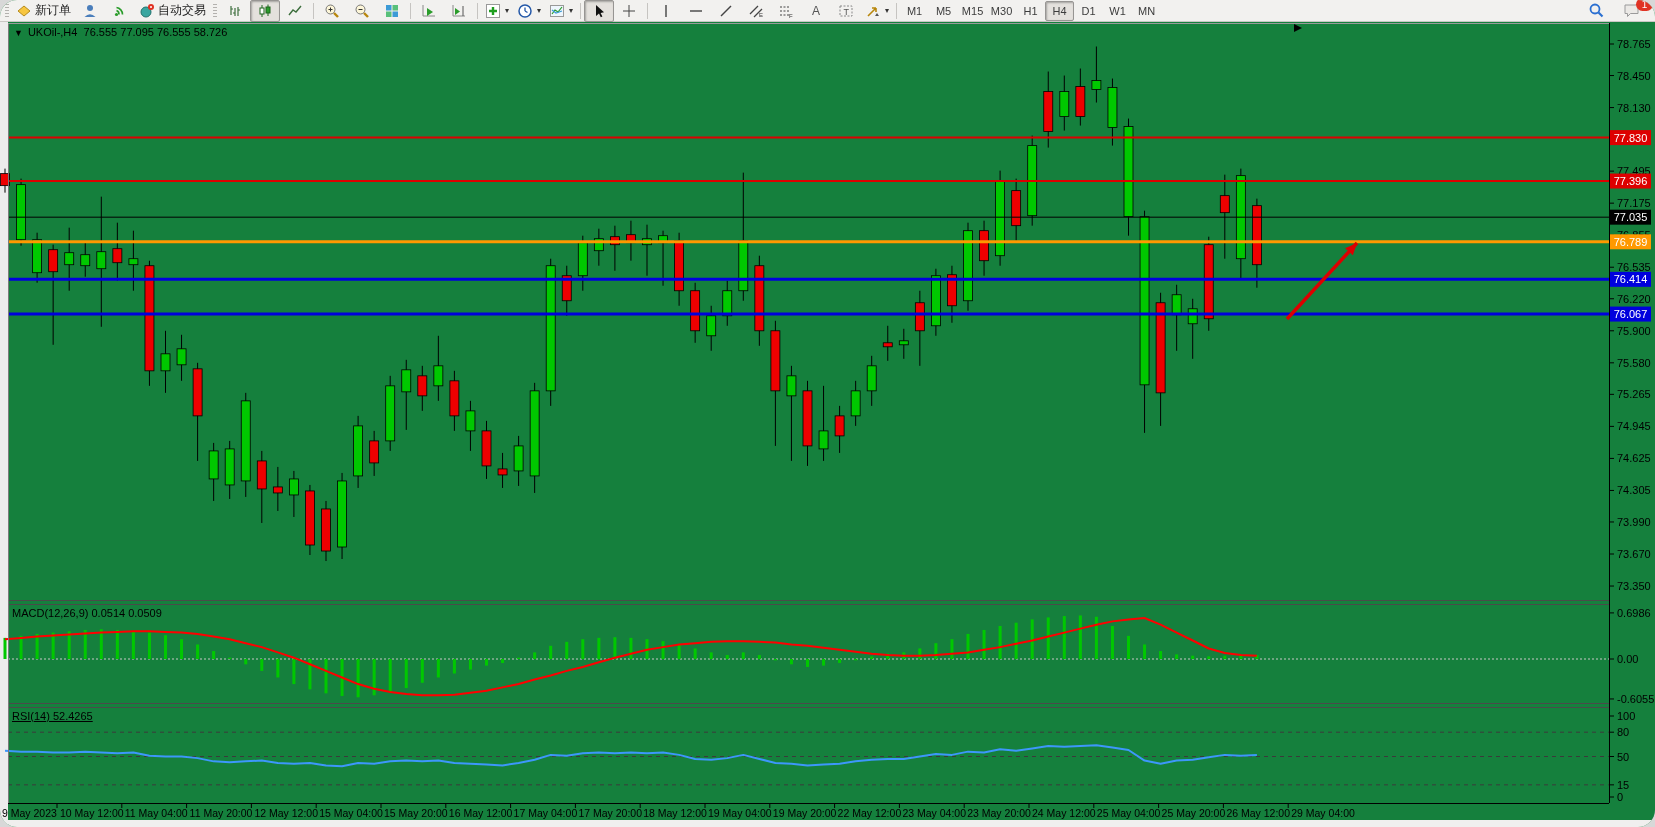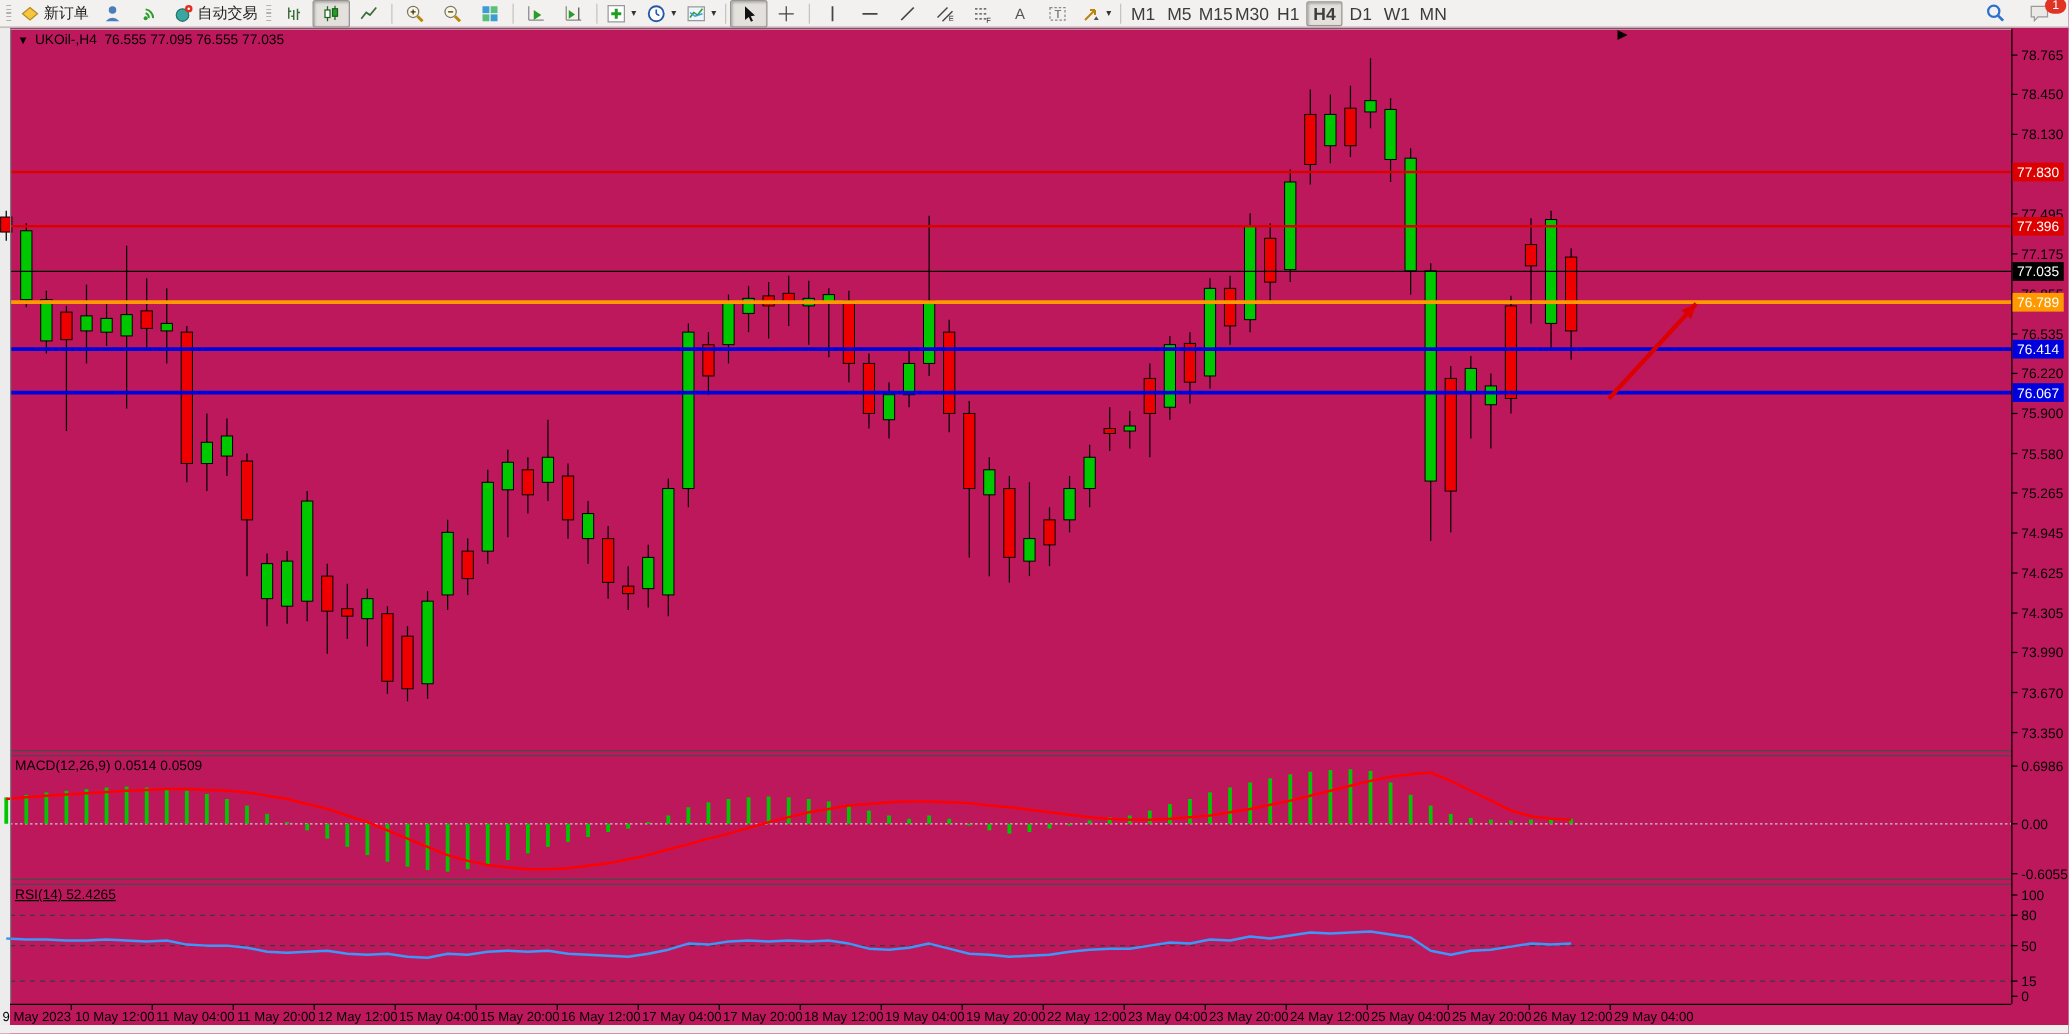--- a/index.html
+++ b/index.html
@@ -1,30 +1,30 @@
 <!DOCTYPE html>
 <html><head>
 <meta charset="utf-8">
 <style>
   html,body{margin:0;padding:0;background:#d8d8d8;}
-  .app{position:relative;width:1655px;height:827px;background:#be185d;overflow:hidden;
-       font-family:"Liberation Sans",sans-serif;}
+  .app{position:relative;width:1655px;height:827px;background:#15803d;overflow:hidden;
+       font-family:"Liberation Sans",sans-serif;border-radius:17px;}
   
   .toolbar{position:absolute;top:0;left:0;width:1655px;height:22px;background:#f2f1ef;
            border-bottom:1px solid #c9c7c4;display:flex;align-items:center;padding:0 2px;box-sizing:border-box;}
   .tbtn{height:20px;min-width:22px;display:flex;align-items:center;justify-content:center;gap:3px;
         border:1px solid transparent;border-radius:2px;font-size:12px;color:#222;padding:0 3px;cursor:default;}
   .tbtn.pressed{background:#e4e1dd;border:1px solid #979593;box-shadow:inset 1px 1px 2px rgba(0,0,0,.28);}
   .tbtn svg{display:block;}
   .sep{width:1px;height:16px;background:#c6c4c1;margin:0 3px;flex:0 0 auto;}
   .grip{width:4px;height:14px;margin:0 3px;flex:0 0 auto;
         background:repeating-linear-gradient(to bottom,#b3b1ae 0 1px,transparent 1px 3px);}
   .tf{width:27px;height:18px;display:flex;align-items:center;justify-content:center;
-      font-size:14px;color:#3c3c3c;border:1px solid transparent;border-radius:2px;}
-  .tf.pressed{background:#e4e1dd;border:1px solid #979593;box-shadow:inset 1px 1px 2px rgba(0,0,0,.28);font-weight:bold;}
+      font-size:11px;color:#3c3c3c;border:1px solid transparent;border-radius:2px;}
+  .tf.pressed{background:#e4e1dd;border:1px solid #979593;box-shadow:inset 1px 1px 2px rgba(0,0,0,.28);}
   .caret{font-size:8px;color:#333;margin-left:1px;}
   .right-box{margin-left:auto;display:flex;align-items:center;gap:6px;padding-right:6px;}
   .chat-wrap{position:relative;}
   .chat-badge{position:absolute;top:-3px;right:-7px;min-width:13px;height:13px;border-radius:7px;
               background:#e03324;color:#fff;font-size:10px;line-height:13px;text-align:center;padding:0 2px;}
   
   .overlay-label{position:absolute;font-size:11px;color:#000;white-space:pre;z-index:5;}
   #chart-title{left:14px;top:26px;}
   #chart-title .tri{font-size:9px;margin-right:5px;}
   #macd-label{left:12px;top:607px;}
@@ -236,21 +236,21 @@
       </div>
       <div class="tbtn chat-wrap">
         <svg width="18" height="17">
           <path d="M2 3 h13 v8.5 h-7.5 l-3 3 v-3 h-2.5 z" fill="#ebe9e6" stroke="#9a9a9a"></path>
         </svg>
         <span class="chat-badge">1</span>
       </div>
     </div>
   </div>
 
-  <div id="chart-title" class="overlay-label"><span class="tri">▼</span><span>UKOil-,H4</span><span>  </span><span>76.555 77.095 76.555 77.035</span></div>
+  <div id="chart-title" class="overlay-label"><span class="tri">▼</span><span>UKOil-,H4</span><span>  </span><span>76.555 77.095 76.555 58.726</span></div>
   <div id="macd-label" class="overlay-label">MACD(12,26,9) 0.0514 0.0509</div>
   <div id="rsi-label" class="overlay-label">RSI(14) 52.4265</div>
 
   <svg id="plot" style="position:absolute;left:0;top:22px;" width="1655" height="805" viewBox="0 22 1655 805">
       <rect x="0" y="22" width="8" height="805" fill="#ececec"></rect>
       <rect x="0" y="820" width="1655" height="7" fill="#f0efee"></rect>
       <g>
         <g>
           <line x1="5" y1="168.62450000000047" x2="5" y2="192.64849999999993" stroke="#000000" stroke-width="1"></line>
           <rect x="0.5" y="173.62950000000015" width="9" height="12.012000000000455" fill="#ee0000" stroke="#000" stroke-width="0.8"></rect>

